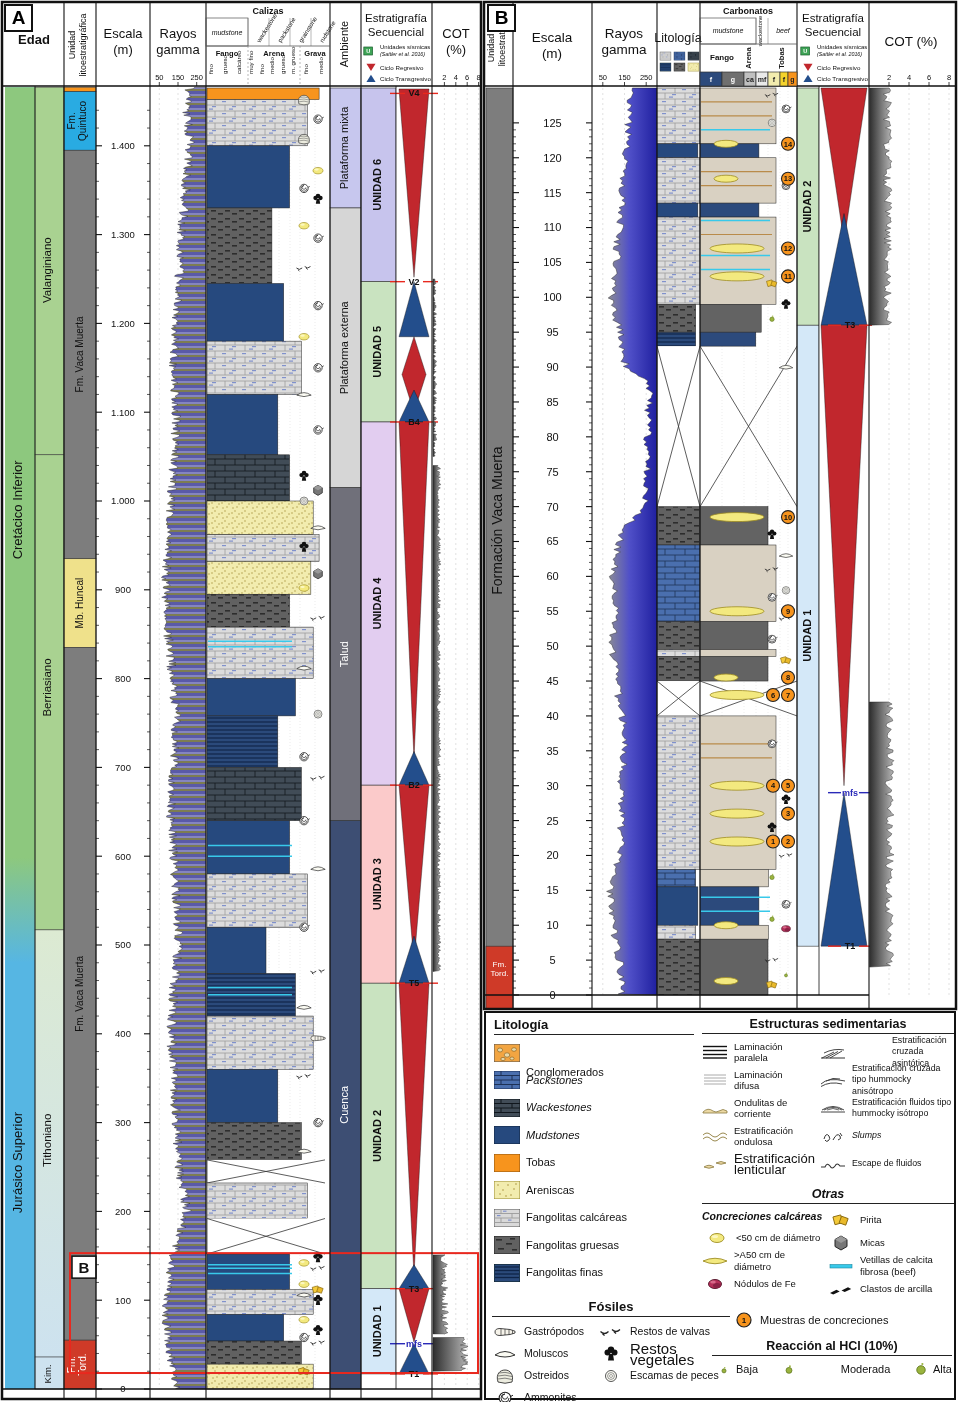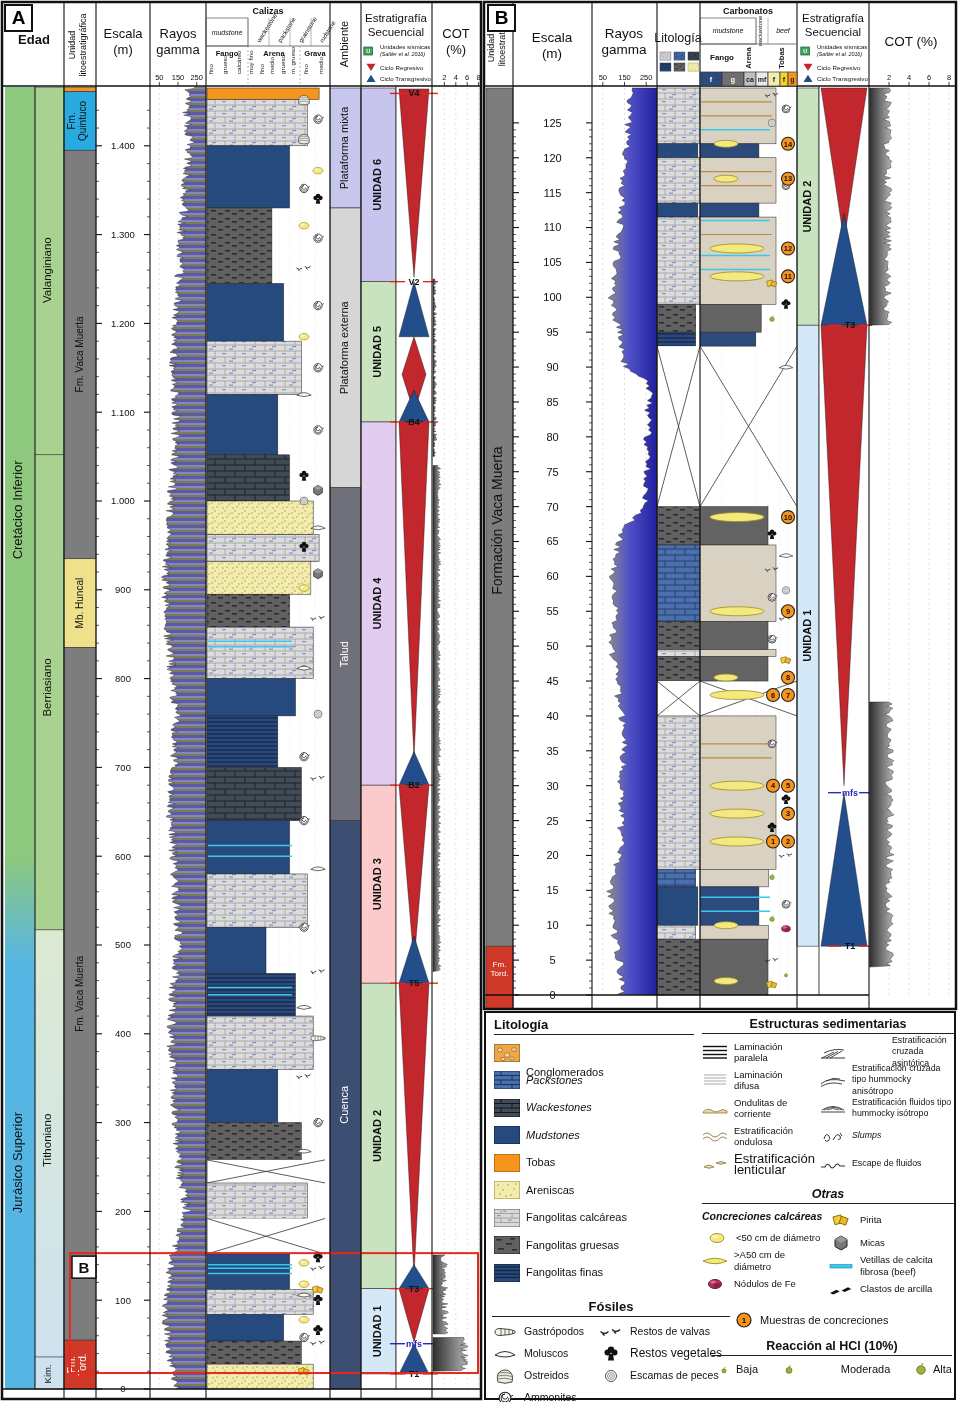--- a/index.html
+++ b/index.html
@@ -1636,21 +1636,21 @@
             </div>
             <div class="lrow" style="height: 22px;">
               <span class="lic">
                 <svg width="26" height="18" viewBox="0 0 26 18">
                   <circle cx="9.5" cy="7.5" r="3" fill="#111"></circle>
                   <circle cx="16.5" cy="7.5" r="3" fill="#111"></circle>
                   <circle cx="13" cy="4.8" r="3.2" fill="#111"></circle>
                   <path d="M11,9 L10,15.5 L16,15.5 L15,9 Z" fill="#111"></path>
                 </svg>
               </span>
-              <span class="llab" style="width: 100px; font-size: 12px;">Restos vegetales</span>
+              <span class="llab" style="width: 100px; font-size: 15px;">Restos vegetales</span>
             </div>
             <div class="lrow" style="height: 22px;">
               <span class="lic">
                 <svg width="26" height="18" viewBox="0 0 26 18">
                   <circle cx="13" cy="9" r="5.5" fill="#fdfdf6" stroke="#444" stroke-width="0.9"></circle>
                   <circle cx="13" cy="9" r="3.4" fill="none" stroke="#666" stroke-width="0.7"></circle>
                   <circle cx="13" cy="9" r="1.5" fill="none" stroke="#666" stroke-width="0.6"></circle>
                 </svg>
               </span>
               <span class="llab" style="width: 100px; font-size: 10.5px;">Escamas de peces</span>

